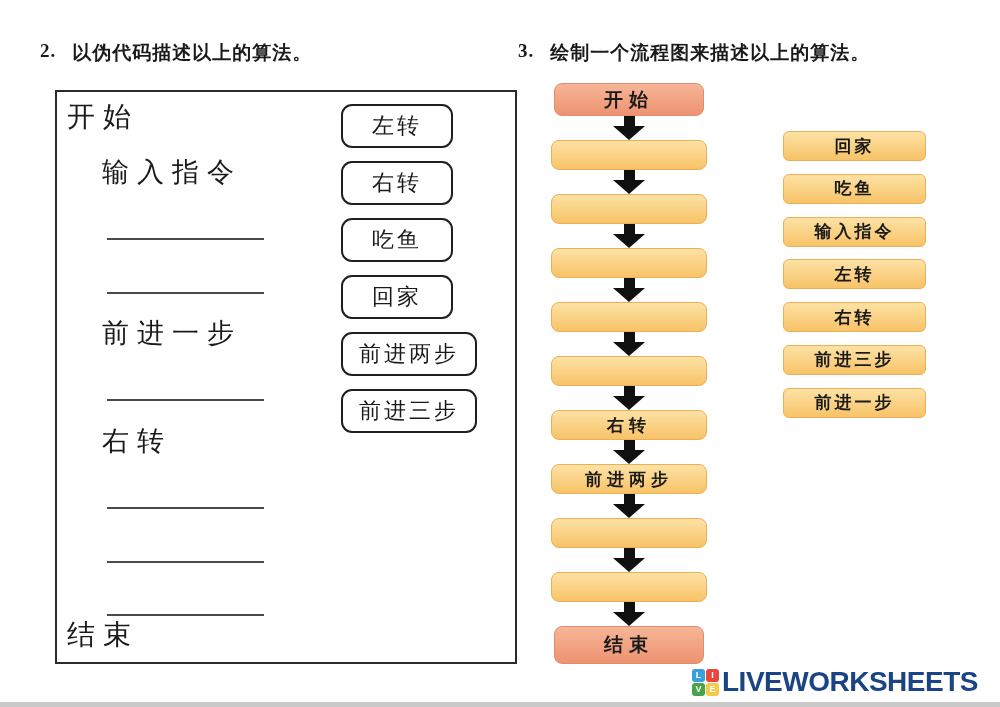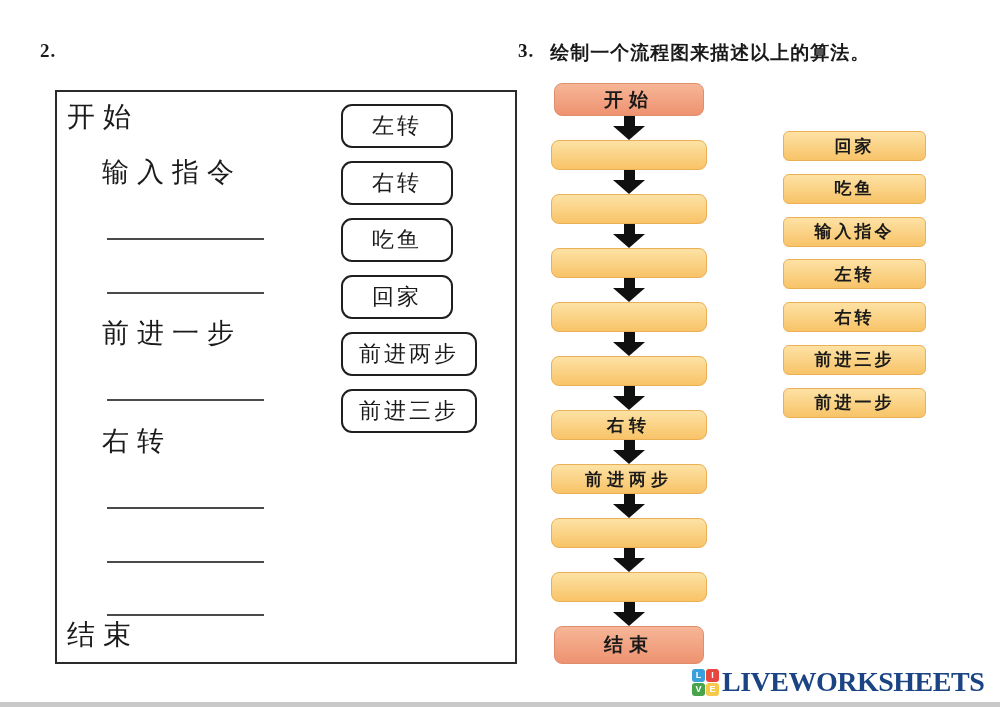--- a/index.html
+++ b/index.html
@@ -48,31 +48,32 @@
   .opt{box-sizing:border-box;width:143px;height:30px;border-radius:6px;display:flex;
     align-items:center;justify-content:center;font-size:17px;font-weight:bold;letter-spacing:3px;
     border:1px solid var(--step-border);
     background:linear-gradient(to bottom,var(--step-top),var(--step-bottom));}
   
   #logo{position:absolute;left:692px;top:666px;display:flex;align-items:center;gap:3px;}
   #logo-icon{display:grid;grid-template-columns:13px 13px;grid-template-rows:13px 13px;gap:1px;}
   .logo-tile{width:13px;height:13px;border-radius:3px;color:#fff;
     font-family:"Liberation Sans","DejaVu Sans",sans-serif;font-size:9px;font-weight:bold;
     display:flex;align-items:center;justify-content:center;}
-  #logo-text{font-family:Liberation Serif, serif;font-weight:800;
+  #logo-text{font-family:Liberation Sans, sans-serif;font-weight:800;
     font-size:28px;color:var(--logo-navy);letter-spacing:-0.5px;}
   #bottom-strip{position:absolute;left:0;bottom:0;width:100%;height:5px;background:#c9c9c9;}
 </style>
 </head>
 <body>
 
 <div id="page" style="--terminal-top: #f6b697; --terminal-bottom: #ee9270; --terminal-border: #de8e6b; --step-top: #fde2a5; --step-bottom: #f8c368; --step-border: #ebaf55; --logo-navy: #1b4484;">
 
   <div id="s2-title" class="sec-title">
     <span>2.</span>
+    <span>以伪代码描述以上的算法。</span>
   </div>
 
   <div id="pseudo-box">
     <div id="pc-start" class="pc-terminal">开始</div>
     <div id="pc-lines">
         <div class="pc-row pc-text" style="top: 62px;">输入指令</div>
         <div class="pc-row pc-blank" style="top: 115.8px;">
           <div class="pc-underline"></div>
         </div>
         <div class="pc-row pc-blank" style="top: 169.6px;">

